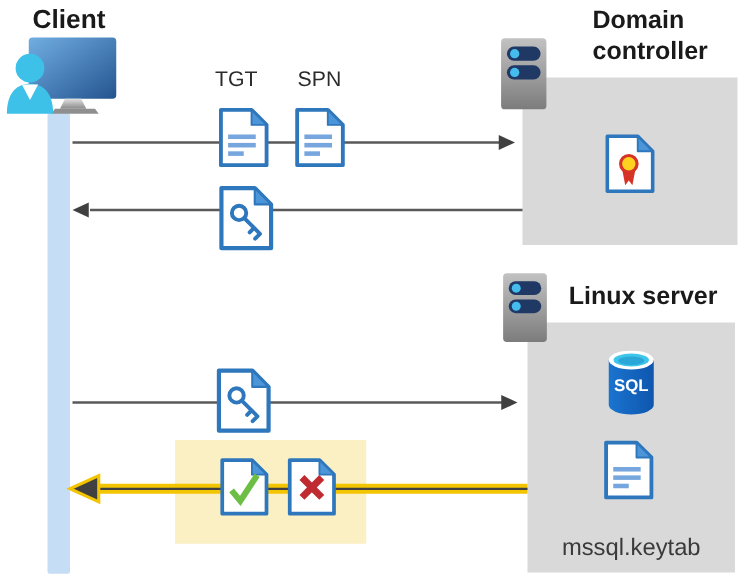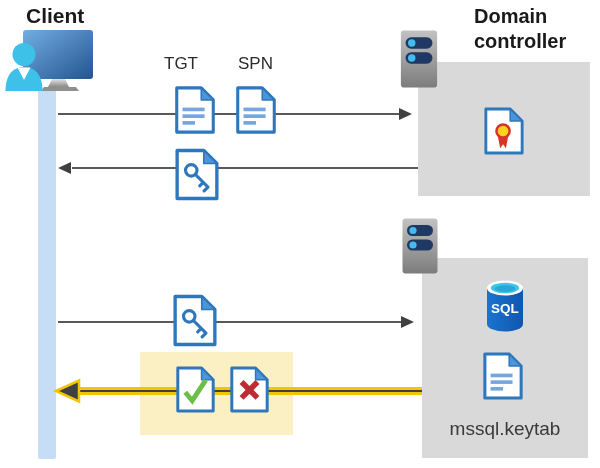--- a/index.html
+++ b/index.html
@@ -13,23 +13,23 @@
   .highlight-box { position:absolute; left:140px; top:352px; width:153px; height:83px;
                    background:#FAF0C4; z-index:1; }
   .lifeline { position:absolute; left:38px; top:90px; width:18px; height:369px;
               background:#C5DDF5; border-radius:2px; z-index:2; }
   .arrows { position:absolute; left:0; top:0; z-index:3; pointer-events:none; }
   .icon { position:absolute; z-index:4; }
   .label { position:absolute; z-index:5; color:#1a1a1a; }
   .client-label { left:26px;  top:4px;   font-size:21px; font-weight:bold; }
   .dc-label     { left:474px; top:4px;   width:128px; font-size:20px; font-weight:bold; line-height:1.25; }
   .linux-label  { left:455px; top:226px; font-size:20px; font-weight:bold; }
-  .tgt-label    { left:164px; top:54px;  width:42px; text-align:left; font-size:17px; color:#2b2b2b; }
+  .tgt-label    { left:164px; top:54px;  width:42px; text-align:right; font-size:17px; color:#2b2b2b; }
   .spn-label    { left:227px; top:54px;  width:46px; text-align:right; font-size:17px; color:#2b2b2b; }
-  .keytab-label { left:422px; top:418px; width:166px; text-align:center; font-size:19px; color:#3a3a3a; }
+  .keytab-label { left:422px; top:428px; width:166px; text-align:center; font-size:19px; color:#3a3a3a; }
   .result-label { left:128px; top:437px; width:188px; text-align:center; font-size:19px; color:#3f3f3f; }
   .client-icon       { left:3px;   top:28px;  }
   .dc-server-icon    { left:400px; top:30px;  }
   .linux-server-icon { left:402px; top:218px; }
   .doc-tgt   { left:173px; top:85px;  }
   .doc-spn   { left:234px; top:85px;  }
   .key-doc-1 { left:174px; top:147px; }
   .key-doc-2 { left:172px; top:293px; }
   .cert-icon { left:483px; top:105px; }
   .sql-icon  { left:485px; top:279px; }
@@ -156,20 +156,21 @@
         <stop offset="0" stop-color="#C2C2C2"></stop>
           <stop offset="1" stop-color="#7C7C7C"></stop>
       </linearGradient>
     </defs>
     <rect x="0.5" y="0.5" width="35" height="55" rx="3" fill="url(#gsrv2)"></rect>
     <rect x="5" y="7" width="26" height="11" rx="5.5" fill="#1F3864"></rect>
     <circle cx="11" cy="12.5" r="3.6" fill="#45BCEE"></circle>
     <rect x="5" y="21.5" width="26" height="11" rx="5.5" fill="#1F3864"></rect>
     <circle cx="11" cy="27" r="3.6" fill="#45BCEE"></circle>
   </svg>
+  <div class="label linux-label">Linux server</div>
 
   <svg class="icon sql-icon" width="40" height="54" viewBox="0 0 40 54">
     <defs>
       <linearGradient id="gsql" x1="0" y1="0" x2="1" y2="0">
         <stop offset="0" stop-color="#1A74CF"></stop>
           <stop offset="1" stop-color="#0F56AE"></stop>
       </linearGradient>
     </defs>
     <path d="M2 9 V45 A18 7.5 0 0 0 38 45 V9 Z" fill="url(#gsql)"></path>
     <ellipse cx="20" cy="9" rx="18" ry="7.5" fill="#ffffff"></ellipse>

